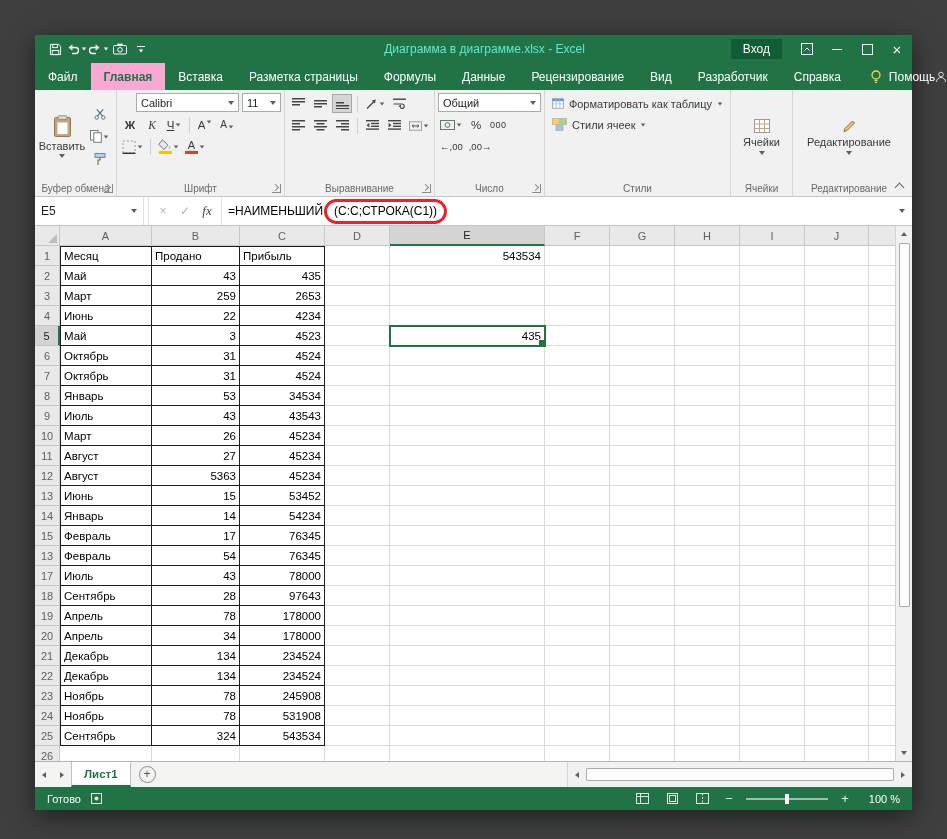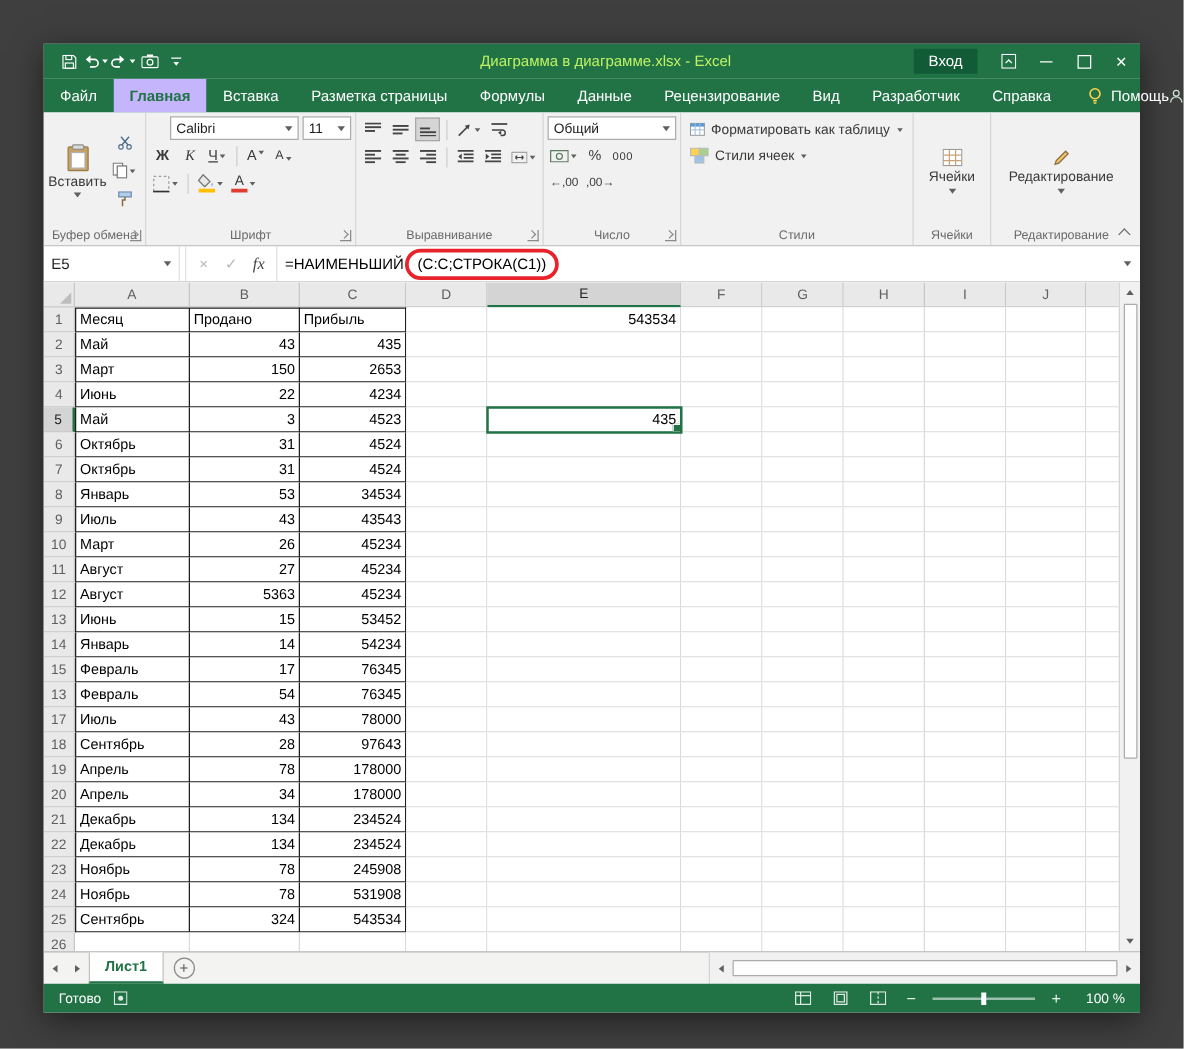--- a/index.html
+++ b/index.html
@@ -5,31 +5,31 @@
   html,body{margin:0;padding:0;}
   .stage{position:relative;width:947px;height:839px;background:#3f3f3f;overflow:hidden;
          font-family:"Liberation Sans",sans-serif;-webkit-font-smoothing:antialiased;}
   .window{position:absolute;left:35px;top:35px;width:877px;height:775px;display:flex;flex-direction:column;
           background:#fff;box-shadow:0 6px 24px rgba(0,0,0,.5);}
   .spacer{flex:1;}
   
   .titlebar{height:28px;background:#217346;color:#fff;display:flex;align-items:center;position:relative;flex:none;}
   .qat{display:flex;align-items:center;gap:1px;padding-left:10px;z-index:2;}
   .qat-btn{height:24px;min-width:20px;display:flex;align-items:center;justify-content:center;gap:1px;cursor:default;}
-  .title{position:absolute;left:0;right:0;text-align:center;font-size:12px;color:#bef264;pointer-events:none;white-space:nowrap;margin-left:22px;}
+  .title{position:absolute;left:0;right:0;text-align:center;font-size:12px;color:#5eead4;pointer-events:none;white-space:nowrap;margin-left:22px;}
   .tb-right{margin-left:auto;display:flex;align-items:center;z-index:2;}
   .signin{background:#115c37;color:#fff;font-size:12px;padding:3px 12px;margin-right:10px;cursor:default;}
   .win-btn{width:30px;height:28px;display:flex;align-items:center;justify-content:center;color:#fff;font-size:13px;}
   .maxbox{width:9px;height:9px;border:1px solid #fff;display:inline-block;}
   .minline{width:10px;height:1px;background:#fff;display:inline-block;}
   .closex{font-size:15px;line-height:1;}
   
   .tabrow{height:27px;background:#217346;display:flex;align-items:stretch;color:#fff;flex:none;font-size:12px;}
   .rtab{padding:0 13px;display:flex;align-items:center;cursor:default;white-space:nowrap;}
-  .rtab.active{background:#c4b5fd;color:#217346;font-weight:bold;}
+  .rtab.active{background:#f9a8d4;color:#217346;font-weight:bold;}
   .help-area{display:flex;align-items:center;gap:7px;margin-left:16px;}
   .share-area{display:flex;align-items:center;gap:5px;margin-right:14px;color:rgba(255,255,255,.75);}
   
   .ribbon{height:106px;background:#f1f1f1;border-bottom:1px solid #c6c6c6;display:flex;flex:none;position:relative;overflow:hidden;}
   .rgroup{position:relative;flex:none;display:flex;flex-direction:column;padding:3px 3px 16px 3px;border-right:1px solid #d8d6d4;box-sizing:border-box;}
   .rg-label{position:absolute;bottom:2px;left:0;right:0;text-align:center;font-size:10px;color:#6a6a6a;white-space:nowrap;}
   .launcher{position:absolute;bottom:3px;right:3px;width:8px;height:8px;border-right:1px solid #8a8a8a;border-bottom:1px solid #8a8a8a;}
   .launcher::after{content:"";position:absolute;left:1px;top:1px;width:4px;height:4px;border-right:1px solid #8a8a8a;border-bottom:1px solid #8a8a8a;transform:rotate(-45deg);}
   .row{display:flex;align-items:center;}
   .col{display:flex;flex-direction:column;}
@@ -555,21 +555,21 @@
               <div class="cell" style="width: 65px;"></div>
               <div class="cell" style="width: 65px;"></div>
               <div class="cell" style="width: 65px;"></div>
               <div class="cell" style="width: 65px;"></div>
               <div class="cell" style="width: 64px;"></div>
               <div class="cell" style="width: 60px;"></div>
             </div>
             <div class="grid-row">
               <div class="rh">3</div>
               <div class="cell tbl tbl-left" style="width: 92px;">Март</div>
-              <div class="cell num tbl" style="width: 88px;">150</div>
+              <div class="cell num tbl" style="width: 88px;">259</div>
               <div class="cell num tbl" style="width: 85px;">2653</div>
               <div class="cell" style="width: 65px;"></div>
               <div class="cell" style="width: 155px;"></div>
               <div class="cell" style="width: 65px;"></div>
               <div class="cell" style="width: 65px;"></div>
               <div class="cell" style="width: 65px;"></div>
               <div class="cell" style="width: 65px;"></div>
               <div class="cell" style="width: 64px;"></div>
               <div class="cell" style="width: 60px;"></div>
             </div>

